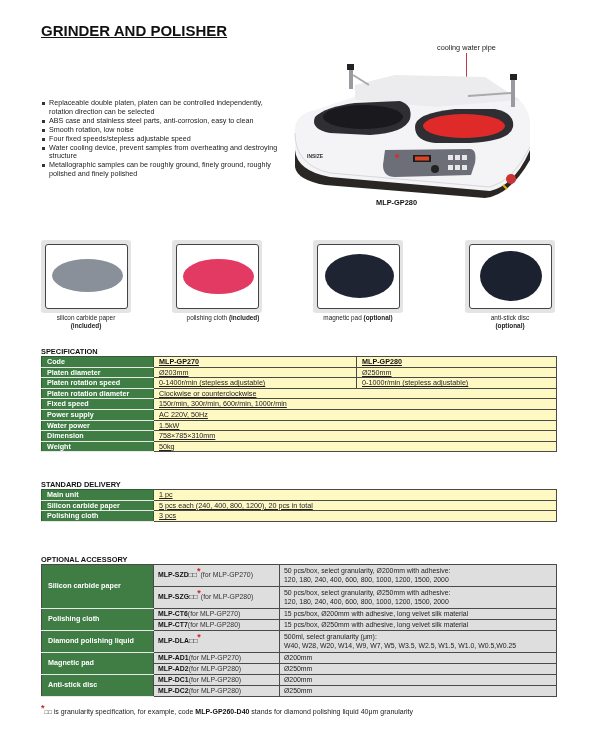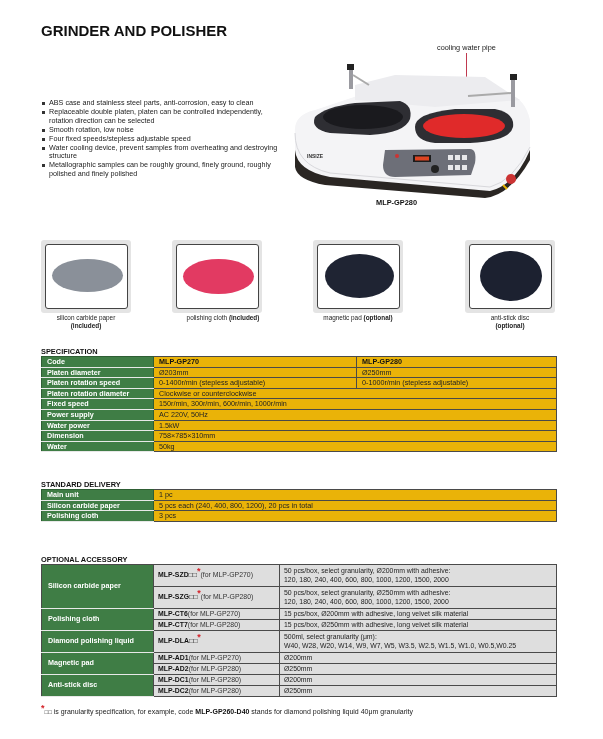--- a/index.html
+++ b/index.html
@@ -1,18 +1,18 @@
 <!DOCTYPE html>
 <html><head>
 <meta charset="utf-8">
 <style>
   html, body { margin:0; padding:0; background:#ffffff; }
   body { width:603px; height:739px; position:relative; overflow:hidden; font-family:"Liberation Sans", sans-serif; color:#222; }
   .abs { position:absolute; }
-  #title { left:41px; top:22px; font-size:15px; font-weight:bold; color:#111; letter-spacing:0; }
+  #title { left:41px; top:22px; font-size:15px; font-weight:bold; color:#111; letter-spacing:0;text-decoration:underline; }
   #features { left:41px; top:99px; width:240px; margin:0; padding:0; list-style:none; font-size:7.2px; line-height:8.9px; color:#222; }
   #features li { position:relative; padding-left:8px; }
   #features li::before { content:""; position:absolute; left:1px; top:3px; width:3px; height:3px; background:#333; }
 
   
   #product { left:285px; top:55px; width:250px; height:145px; }
   #callout { left:437px; top:43px; font-size:7.3px; color:#222; }
   #callout-line { left:466px; top:53px; width:1px; height:52px; background:#c0394f; }
   #model-caption { left:376px; top:198px; font-size:7.4px; font-weight:bold; color:#111; }
 
@@ -21,43 +21,43 @@
   .thumb-inner { position:absolute; left:4px; top:4px; width:81px; height:63px; background:#fff; border:1px solid #444; border-radius:3px; }
   .disc { position:absolute; border-radius:50%; }
   .thumb-cap { position:absolute; top:314px; width:120px; text-align:center; font-size:6.4px; line-height:7.6px; color:#222; }
   .thumb-cap b { font-weight:bold; }
 
   
   .sec-title { position:absolute; left:41px; font-size:7.4px; font-weight:bold; color:#111; }
   table.spec { position:absolute; left:41px; border-collapse:collapse; font-size:7.2px; table-layout:fixed; }
   table.spec td { border:1px solid #4a4a4a; padding:0 5px; height:9.6px; line-height:9.6px; white-space:nowrap; overflow:hidden; }
   table.spec td.k { background:#3f7d45; color:#fff; font-weight:bold; border-color:#2e5e34; border-bottom:1px solid #e8e8e8; }
-  table.spec td.v { background:#eab308; color:#222; }
+  table.spec td.v { background:#fef9c3; color:#222;text-decoration:underline; }
   table.spec td.h { font-weight:bold; color:#111; }
 
   table.opt { position:absolute; left:41px; top:564px; border-collapse:collapse; font-size:6.9px; table-layout:fixed; }
   table.opt td { border:1px solid #4a4a4a; padding:0 4px; line-height:8.4px; }
   table.opt td.k { background:#3f7d45; color:#fff; font-weight:bold; font-size:7.2px; border-bottom:1px solid #e8e8e8; padding-left:6px; }
   table.opt td.c { background:#dedede; color:#333; white-space:nowrap; }
   table.opt td.c b { color:#111; }
   table.opt td.d { background:#dedede; color:#222; white-space:nowrap; }
   .star { color:#d42027; font-weight:bold; font-size:9px; vertical-align:3px; line-height:0; }
   .boxes { font-size:6px; letter-spacing:0; }
 
   #footnote { left:41px; top:708px; font-size:7px; color:#222; }
   #footnote b { color:#111; }
 </style>
 </head>
 <body>
 
 <div id="title" class="abs">GRINDER AND POLISHER</div>
 
 <ul id="features" class="abs">
+  <li>Replaceable double platen, platen can be controlled independently, rotation direction can be selected</li>
   <li>ABS case and stainless steel parts, anti-corrosion, easy to clean</li>
-  <li>Replaceable double platen, platen can be controlled independently, rotation direction can be selected</li>
   <li>Smooth rotation, low noise</li>
   <li>Four fixed speeds/stepless adjustable speed</li>
   <li>Water cooling device, prevent samples from overheating and destroying structure</li>
   <li>Metallographic samples can be roughly ground, finely ground, roughly polished and finely polished</li>
 </ul>
 
 <div id="callout" class="abs">cooling water pipe</div>
 <div id="callout-line" class="abs"></div>
 <svg id="product" class="abs" viewBox="0 0 250 145">
 
@@ -175,21 +175,21 @@
   </tr>
   <tr>
     <td class="k">Water power</td>
     <td class="v" colspan="2">1.5kW</td>
   </tr>
   <tr>
     <td class="k">Dimension</td>
     <td class="v" colspan="2">758×785×310mm</td>
   </tr>
   <tr>
-    <td class="k">Water</td>
+    <td class="k">Weight</td>
     <td class="v" colspan="2">50kg</td>
   </tr>
 </tbody>
   </table>
 
 <div class="sec-title" style="top:480px;">STANDARD DELIVERY</div>
 <table class="spec" style="top:489px;width:515px;">
   <colgroup>
       <col style="width:112px">
       <col style="width:403px">

